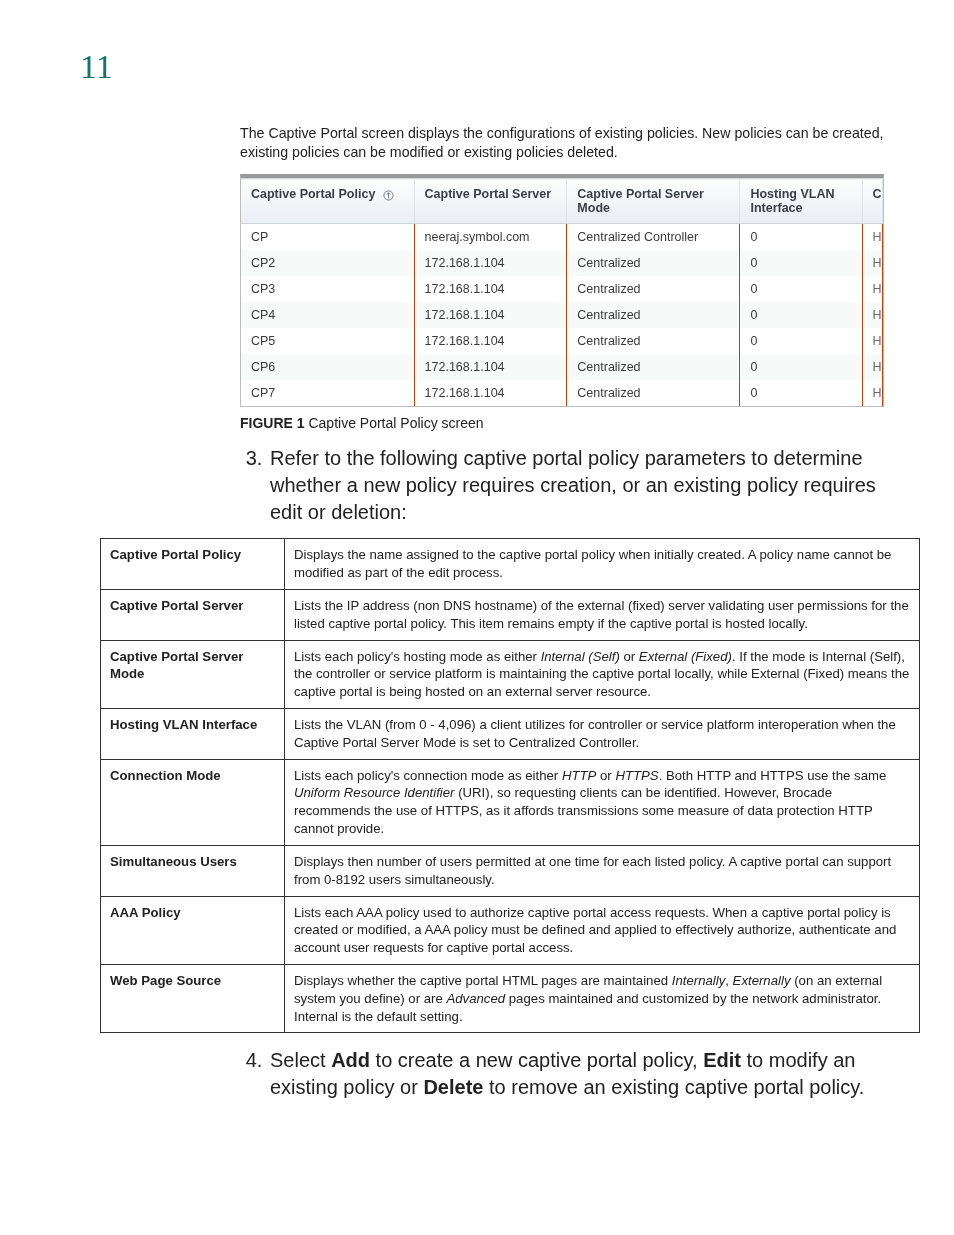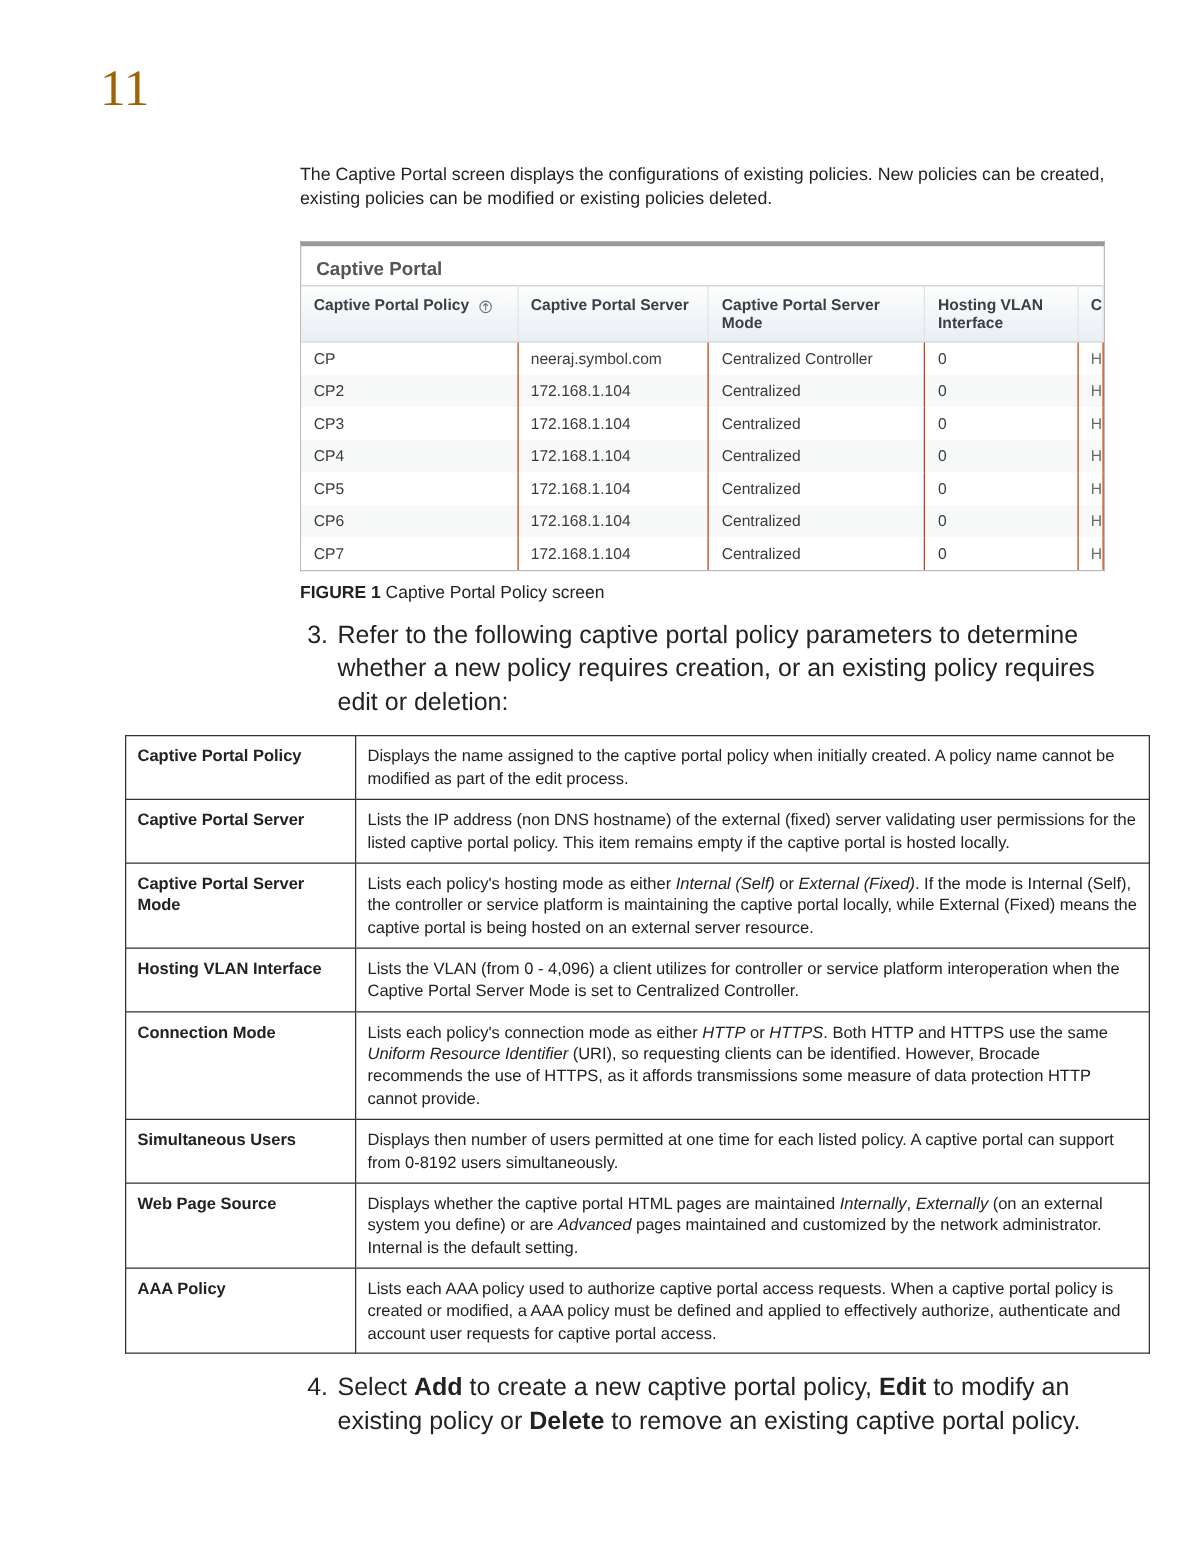--- a/index.html
+++ b/index.html
@@ -1,19 +1,19 @@
 <!DOCTYPE html>
 <html><head>
 <meta charset="utf-8">
 <style>
   body { margin:0; padding:0; font-family: Arial, Helvetica, sans-serif; color:#222; background:#fff; }
   .page { width:954px; min-height:1235px; padding:50px 70px 40px 80px; box-sizing:border-box; position:relative;}
-  .chap-num { font-family: Georgia, 'Times New Roman', serif; font-size:41px; font-weight:normal; color:#a16207; line-height:1; margin-bottom:40px;}
+  .chap-num { font-family: Georgia, 'Times New Roman', serif; font-size:34px; font-weight:normal; color:#0f766e; line-height:1; margin-bottom:40px;}
   .body-text { margin-left:160px; font-size:14.2px; line-height:1.35; }
-  .p { margin:0 0 24px 0;}
+  .p { margin:0 0 12px 0;}
 
   
   .fig-wrap { margin:10px 0 8px 160px; border:1px solid #bcbcbc; border-top:4px solid #999; background:#fff; }
   .fig-title { padding:10px 12px 4px; font-weight:bold; color:#555; font-size:15px;}
   .grid { width:100%; border-collapse:collapse; table-layout:fixed; font-size:12.5px; color:#3b3b3b;}
   .grid thead th { background:linear-gradient(#fdfdfd,#e9eef3); border-top:1px solid #cfd5db; border-bottom:1px solid #cfd5db; border-right:1px solid #dfe3e8; text-align:left; padding:8px 10px; font-weight:bold; color:#3a3f45; vertical-align:top;}
   .grid tbody td { padding:6px 10px; border-right:1px solid #c2410c; }
   .grid tbody tr:nth-child(even) td { background:#f8f9f9;}
   .grid tbody tr:nth-child(odd) td { background:#fff;}
   .sort-icon svg { width:11px; height:11px; margin-left:4px; vertical-align:middle;}
@@ -37,21 +37,20 @@
 
 <div class="page">
 
   <div class="chap-num">11</div>
 
   <div class="body-text">
     <p class="p">The Captive Portal screen displays the configurations of existing policies. New policies can be created, existing policies can be modified or existing policies deleted.</p>
   </div>
 
   <div class="fig-wrap">
-    <div class="fig-title">Captive Portal</div>
     <table class="grid">
       <colgroup>
           <col style="width:170px">
           <col style="width:150px">
           <col style="width:170px">
           <col style="width:120px">
           <col style="width:20px">
         </colgroup>
       <thead>
         <tr>
@@ -155,26 +154,26 @@
         </tr>
         <tr>
           <td class="k">Connection Mode</td>
           <td>Lists each policy's connection mode as either <em>HTTP</em> or <em>HTTPS</em>. Both HTTP and HTTPS use the same <em>Uniform Resource Identifier</em> (URI), so requesting clients can be identified. However, Brocade recommends the use of HTTPS, as it affords transmissions some measure of data protection HTTP cannot provide.</td>
         </tr>
         <tr>
           <td class="k">Simultaneous Users</td>
           <td>Displays then number of users permitted at one time for each listed policy. A captive portal can support from 0-8192 users simultaneously.</td>
         </tr>
         <tr>
+          <td class="k">AAA Policy</td>
+          <td>Lists each AAA policy used to authorize captive portal access requests. When a captive portal policy is created or modified, a AAA policy must be defined and applied to effectively authorize, authenticate and account user requests for captive portal access.</td>
+        </tr>
+        <tr>
           <td class="k">Web Page Source</td>
           <td>Displays whether the captive portal HTML pages are maintained <em>Internally</em>, <em>Externally</em> (on an external system you define) or are <em>Advanced</em> pages maintained and customized by the network administrator. Internal is the default setting.</td>
-        </tr>
-        <tr>
-          <td class="k">AAA Policy</td>
-          <td>Lists each AAA policy used to authorize captive portal access requests. When a captive portal policy is created or modified, a AAA policy must be defined and applied to effectively authorize, authenticate and account user requests for captive portal access.</td>
         </tr>
       </tbody>
   </table>
 
   <ol class="steps" start="4">
     <li>
       <span>Select </span><span class="bold">Add</span><span> to create a new captive portal policy, </span><span class="bold">Edit</span><span> to modify an existing policy or </span><span class="bold">Delete</span><span> to remove an existing captive portal policy.</span>
     </li>
   </ol>
 

